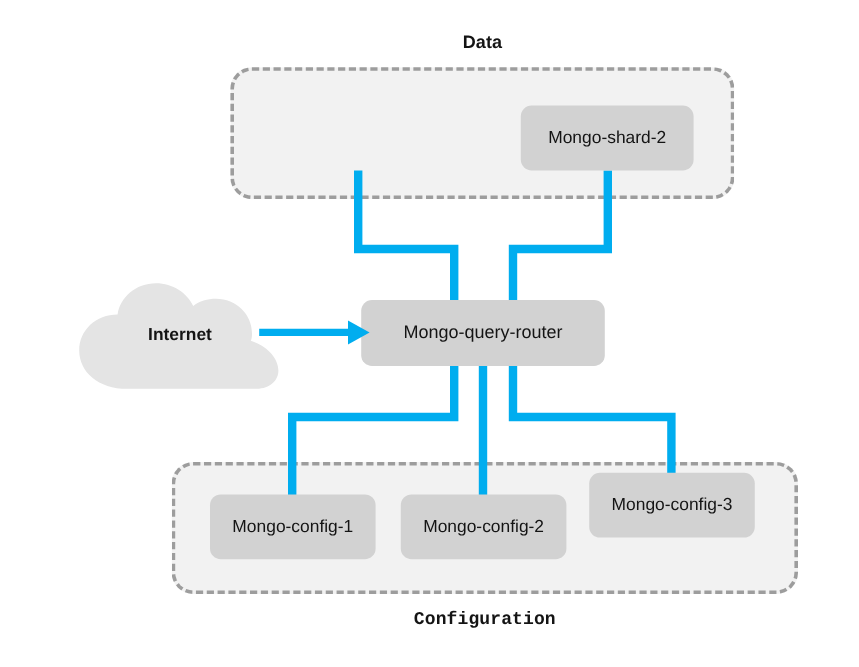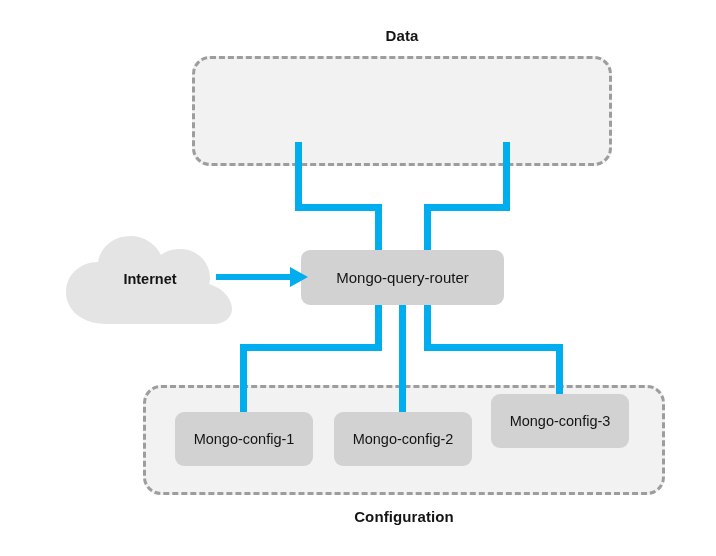--- a/index.html
+++ b/index.html
@@ -106,20 +106,23 @@
 
     <path d="M 427.5 303 L 427.5 347.5 L 559.5 347.5 L 559.5 414" stroke="#00ADEF" stroke-width="7"></path>
 
   </svg>
 
   <div class="group-box" style="left:192px; top:56px; width:420px; height:110px;"></div>
 
   <div class="group-caption" style="left:192px; top:27px; width:420px;">Data</div>
 
 
+  <div class="node" style="left:434px; top:88px; width:144px; height:54px;">
+    <span>Mongo-shard-2</span>
+  </div>
 
   <svg class="cloud" viewBox="0 0 176 96" width="176" height="96" style="left:62px; top:232px;" xmlns="http://www.w3.org/2000/svg">
     <path d="M 44 92
              C 20 92, 4 78, 4 60
              C 4 43, 18 30, 36 30
              C 38 16, 51 4, 68 4
              C 82 4, 94 12, 99 23
              C 104 19, 111 17, 118 17
              C 135 17, 148 30, 148 46
              C 148 48, 148 50, 147 52
@@ -133,21 +136,21 @@
     <line x1="4" y1="15" x2="82" y2="15" stroke="#00ADEF" stroke-width="6"></line>
     <polygon points="78,5 96,15 78,25" fill="#00ADEF"></polygon>
   </svg>
 
   <div class="node router" style="left:301px; top:250px; width:203px; height:55px;">
     <span>Mongo-query-router</span>
   </div>
 
   <div class="group-box" style="left:143px; top:385px; width:522px; height:110px;"></div>
 
-  <div class="group-caption" style="left:143px; top:508px; width:522px;">Configuration</div>
+  <div class="group-caption" style="left:143px; top:508px; width:522px;font-family:Liberation Mono, monospace;">Configuration</div>
 
   <div class="node" style="left:175px; top:412px; width:138px; height:54px;">
     <span>Mongo-config-1</span>
   </div>
 
   <div class="node" style="left:334px; top:412px; width:138px; height:54px;justify-content:center;">
     <span>Mongo-config-2</span>
   </div>
 
   <div class="node" style="left:491px; top:394px; width:138px; height:54px;">

